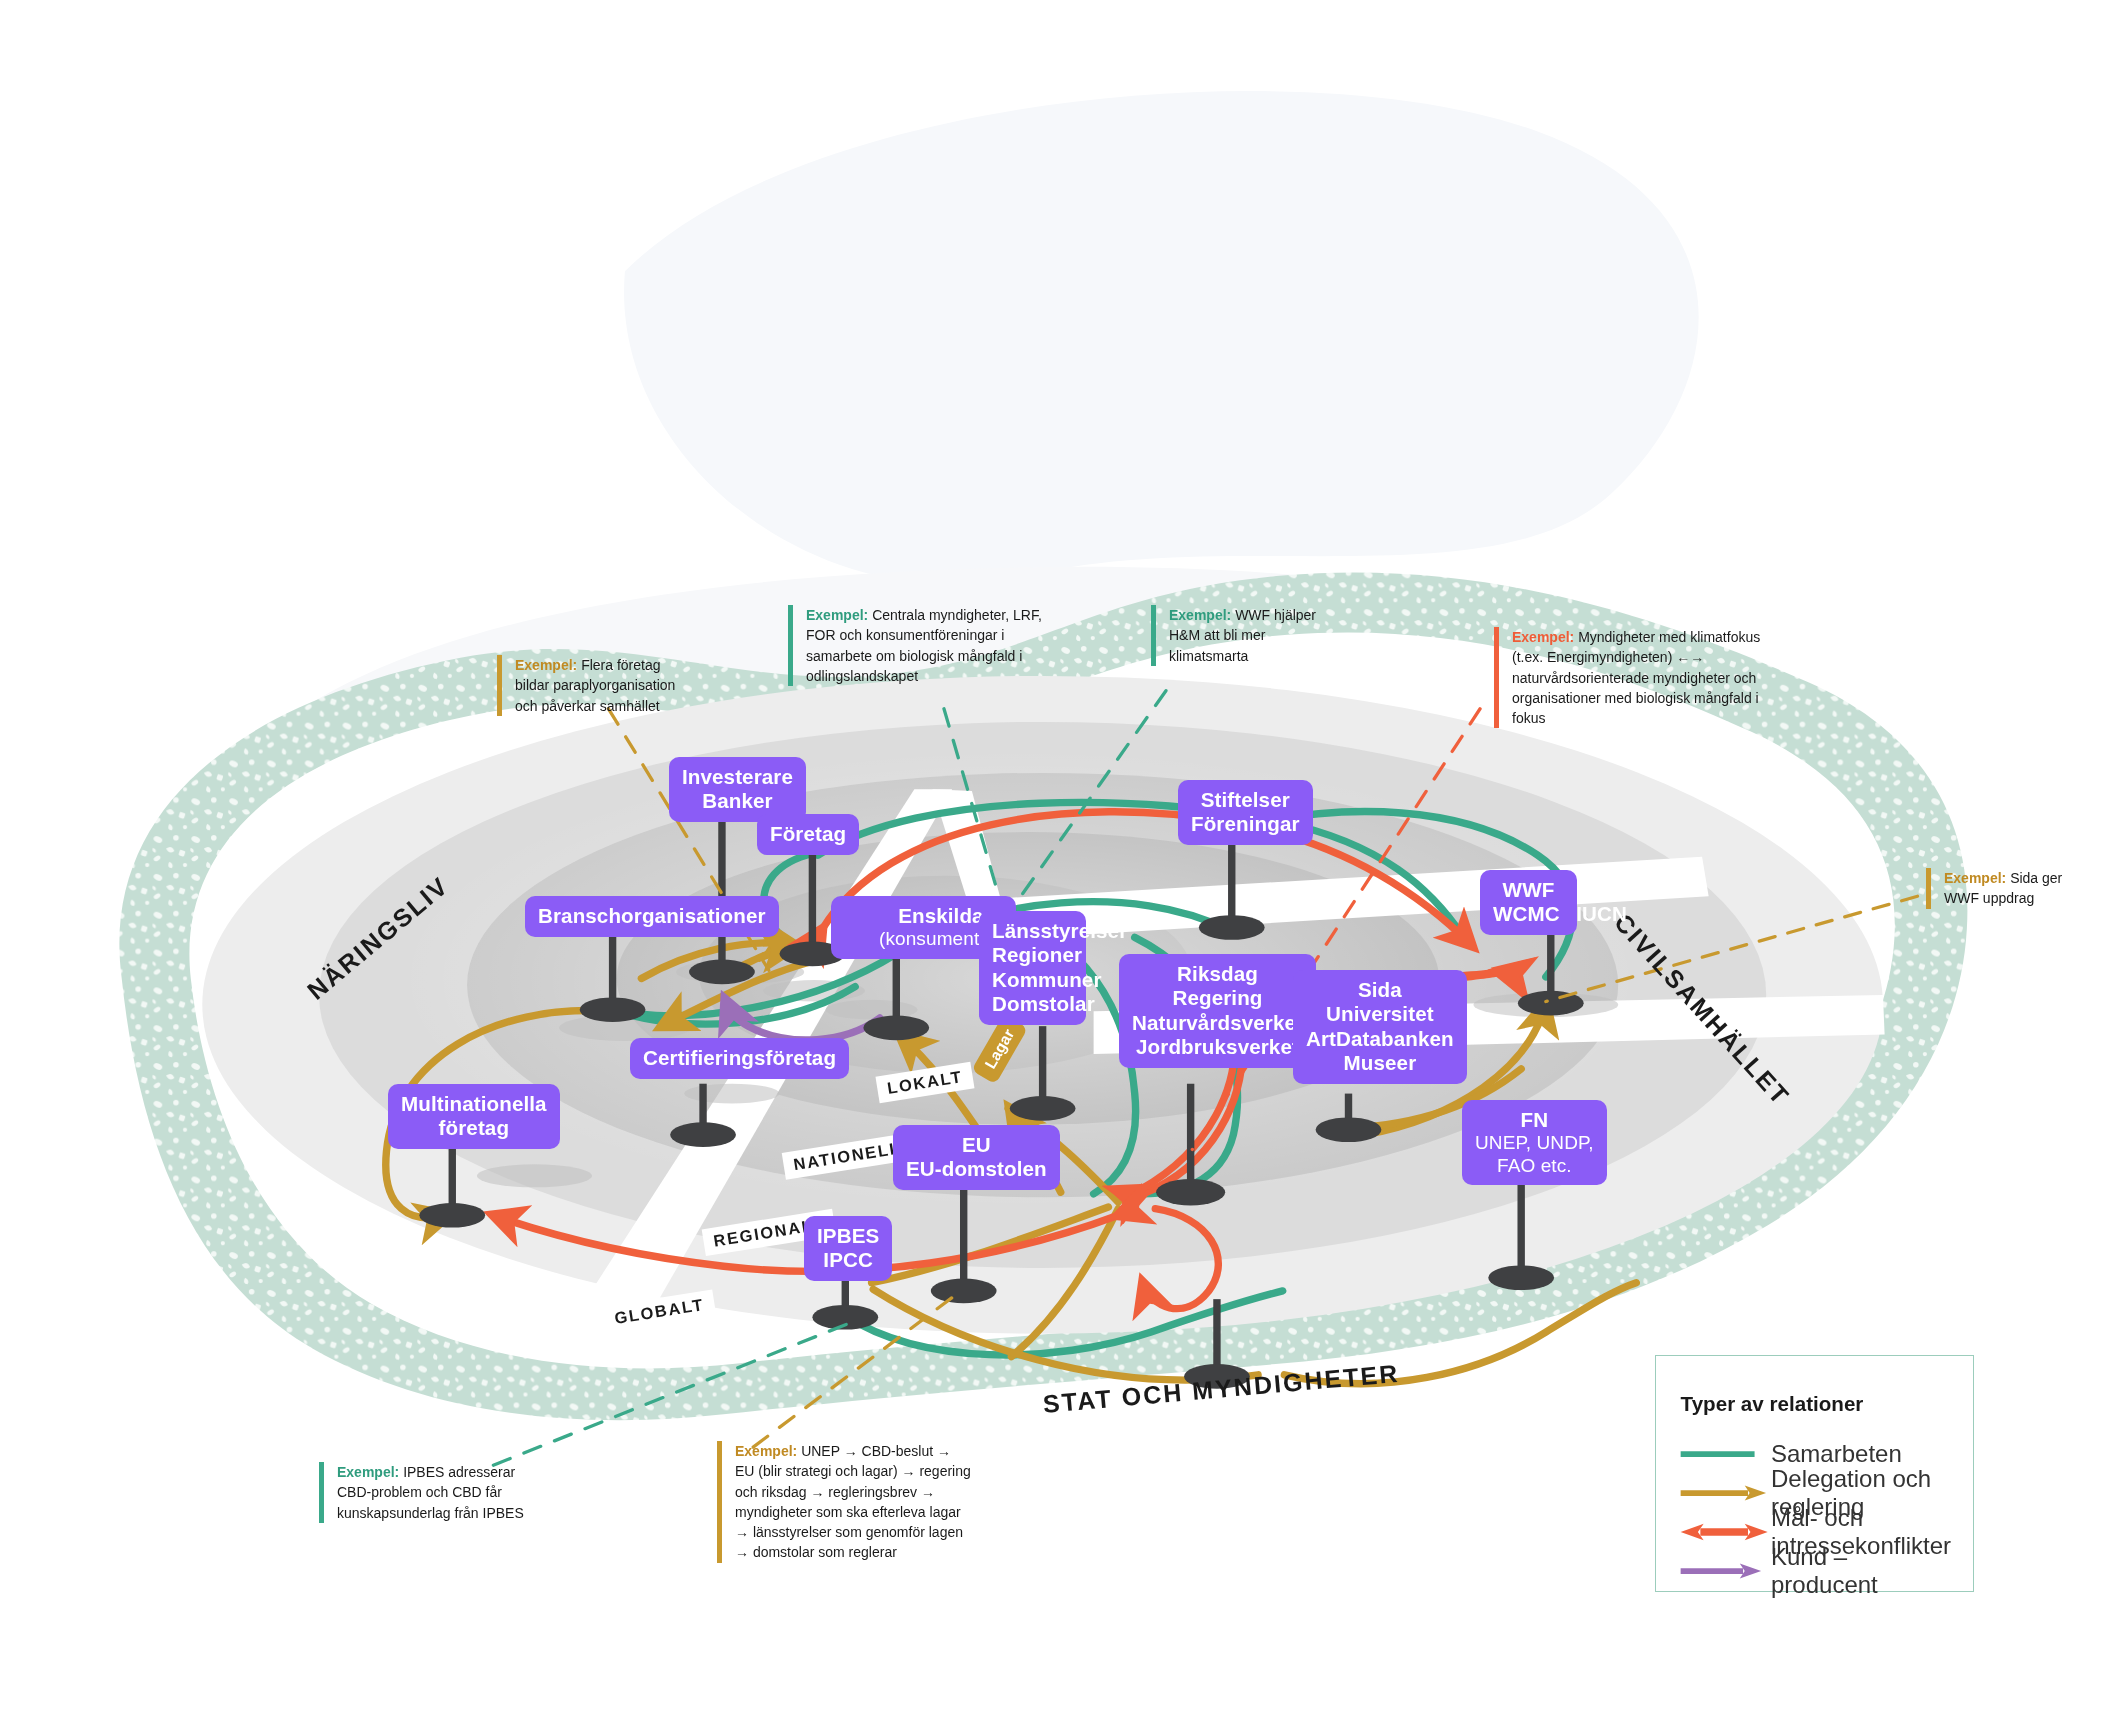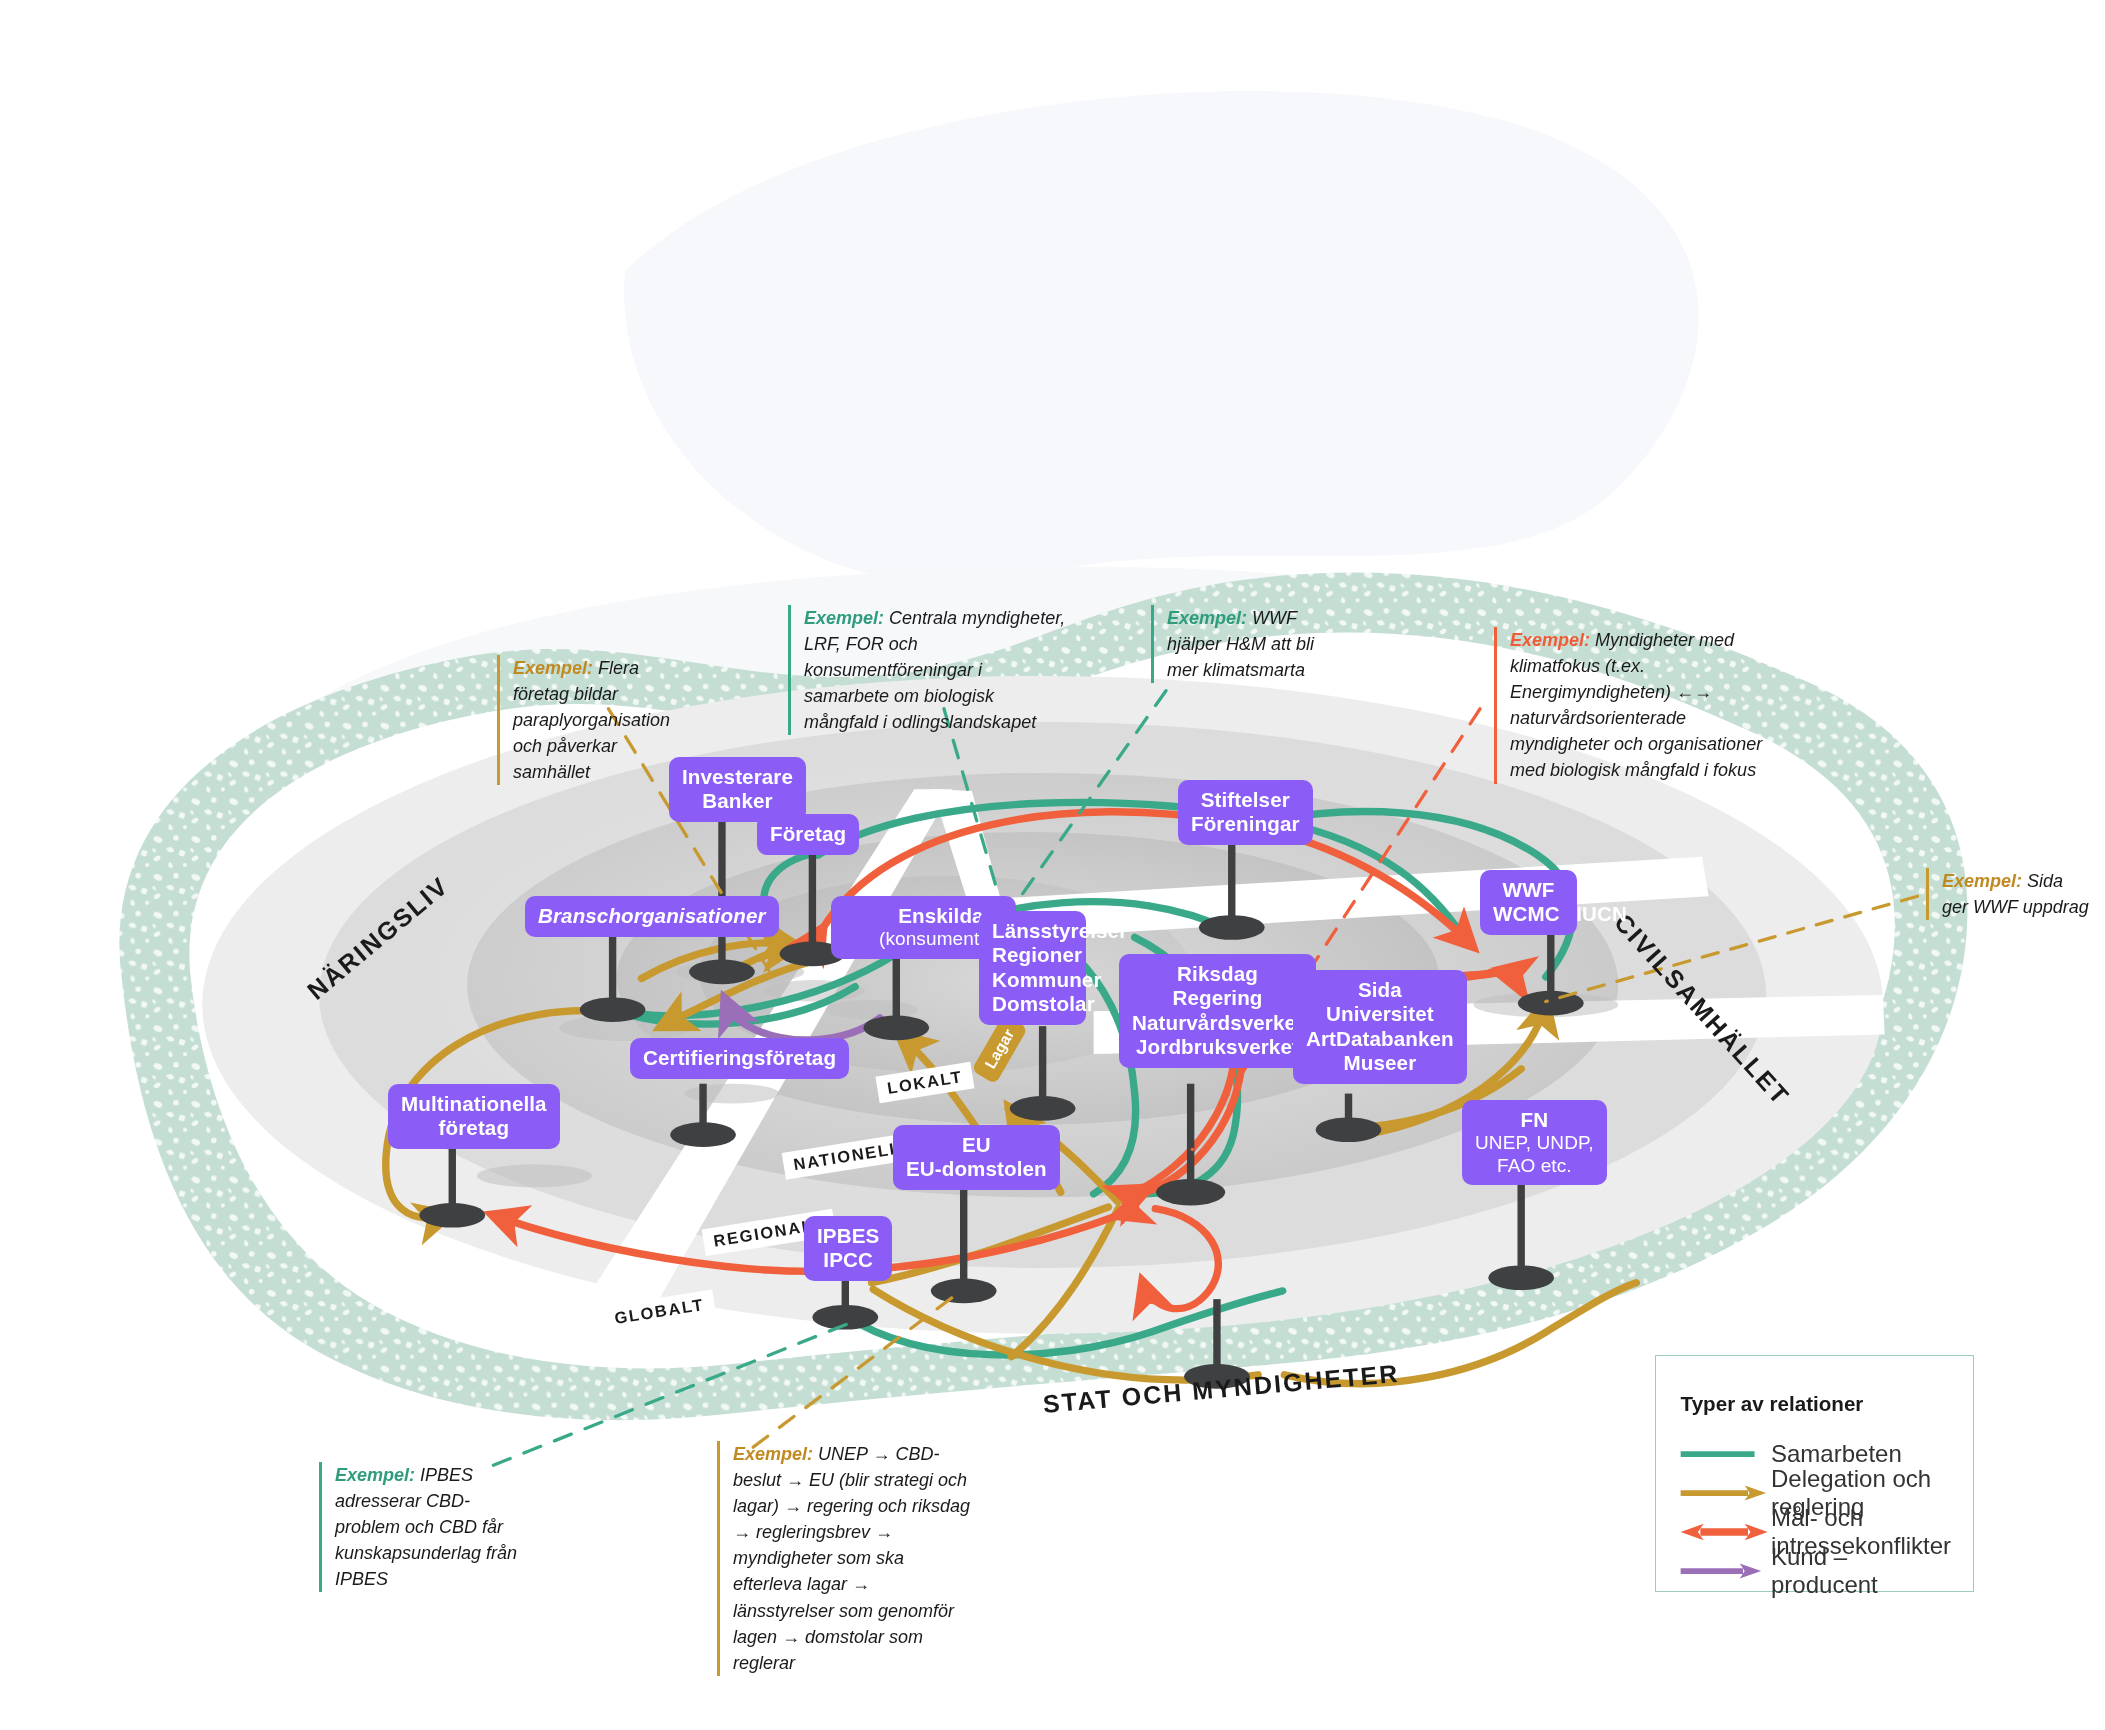--- a/index.html
+++ b/index.html
@@ -10,22 +10,22 @@
 
   
   .nodebox{position:absolute;background:#8b5cf6;color:#ffffff;border-radius:10px;
            padding:8.2px 13px;text-align:center;line-height:1.18;
            font-weight:700;font-size:20.6px;letter-spacing:0.1px;
            box-sizing:border-box;white-space:nowrap;}
   .nodebox .sub{font-weight:400;font-size:19px;display:block;}
   .nodebox.multi{white-space:normal;}
 
   
-  .callout{position:absolute;border-left:3px solid #d946ef;padding:0 0 0 13px;
-           font-size:18px;line-height:1.45;max-width:296px;color:#1a1a1a;font-style:italic;}
+  .callout{position:absolute;border-left:5px solid #d946ef;padding:0 0 0 13px;
+           font-size:14px;line-height:1.45;max-width:296px;color:#1a1a1a;}
   .callout b{font-weight:700;}
   .callout.green{border-left-color:#3aa98a;}
   .callout.green b{color:#2f9c7e;}
   .callout.gold{border-left-color:#c8992f;}
   .callout.gold b{color:#c08a22;}
   .callout.red{border-left-color:#f0603c;}
   .callout.red b{color:#ef5c37;}
 
   
   .sector{position:absolute;font-weight:700;font-size:25px;letter-spacing:2.1px;
@@ -241,21 +241,21 @@
 
   <div class="nodebox" style="left:669px;top:757px;">
     <span>Investerare</span><br>
     <span>Banker</span>
   </div>
 
   <div class="nodebox" style="left:757px;top:814px;">
     <span>Företag</span>
   </div>
 
-  <div class="nodebox" style="left:525px;top:896px;font-style:italic;">
+  <div class="nodebox" style="left:525px;top:896px;">
     <span>Branschorganisationer</span>
   </div>
 
   <div class="nodebox" style="left:831px;top:896px;padding-left:48px;">
     <span>Enskilda</span>
     <span class="sub">(konsumenter)</span>
   </div>
 
   <div class="nodebox multi" style="left:979px;top:911px;width:107px;">
     <span>Länsstyrelser</span><br>

